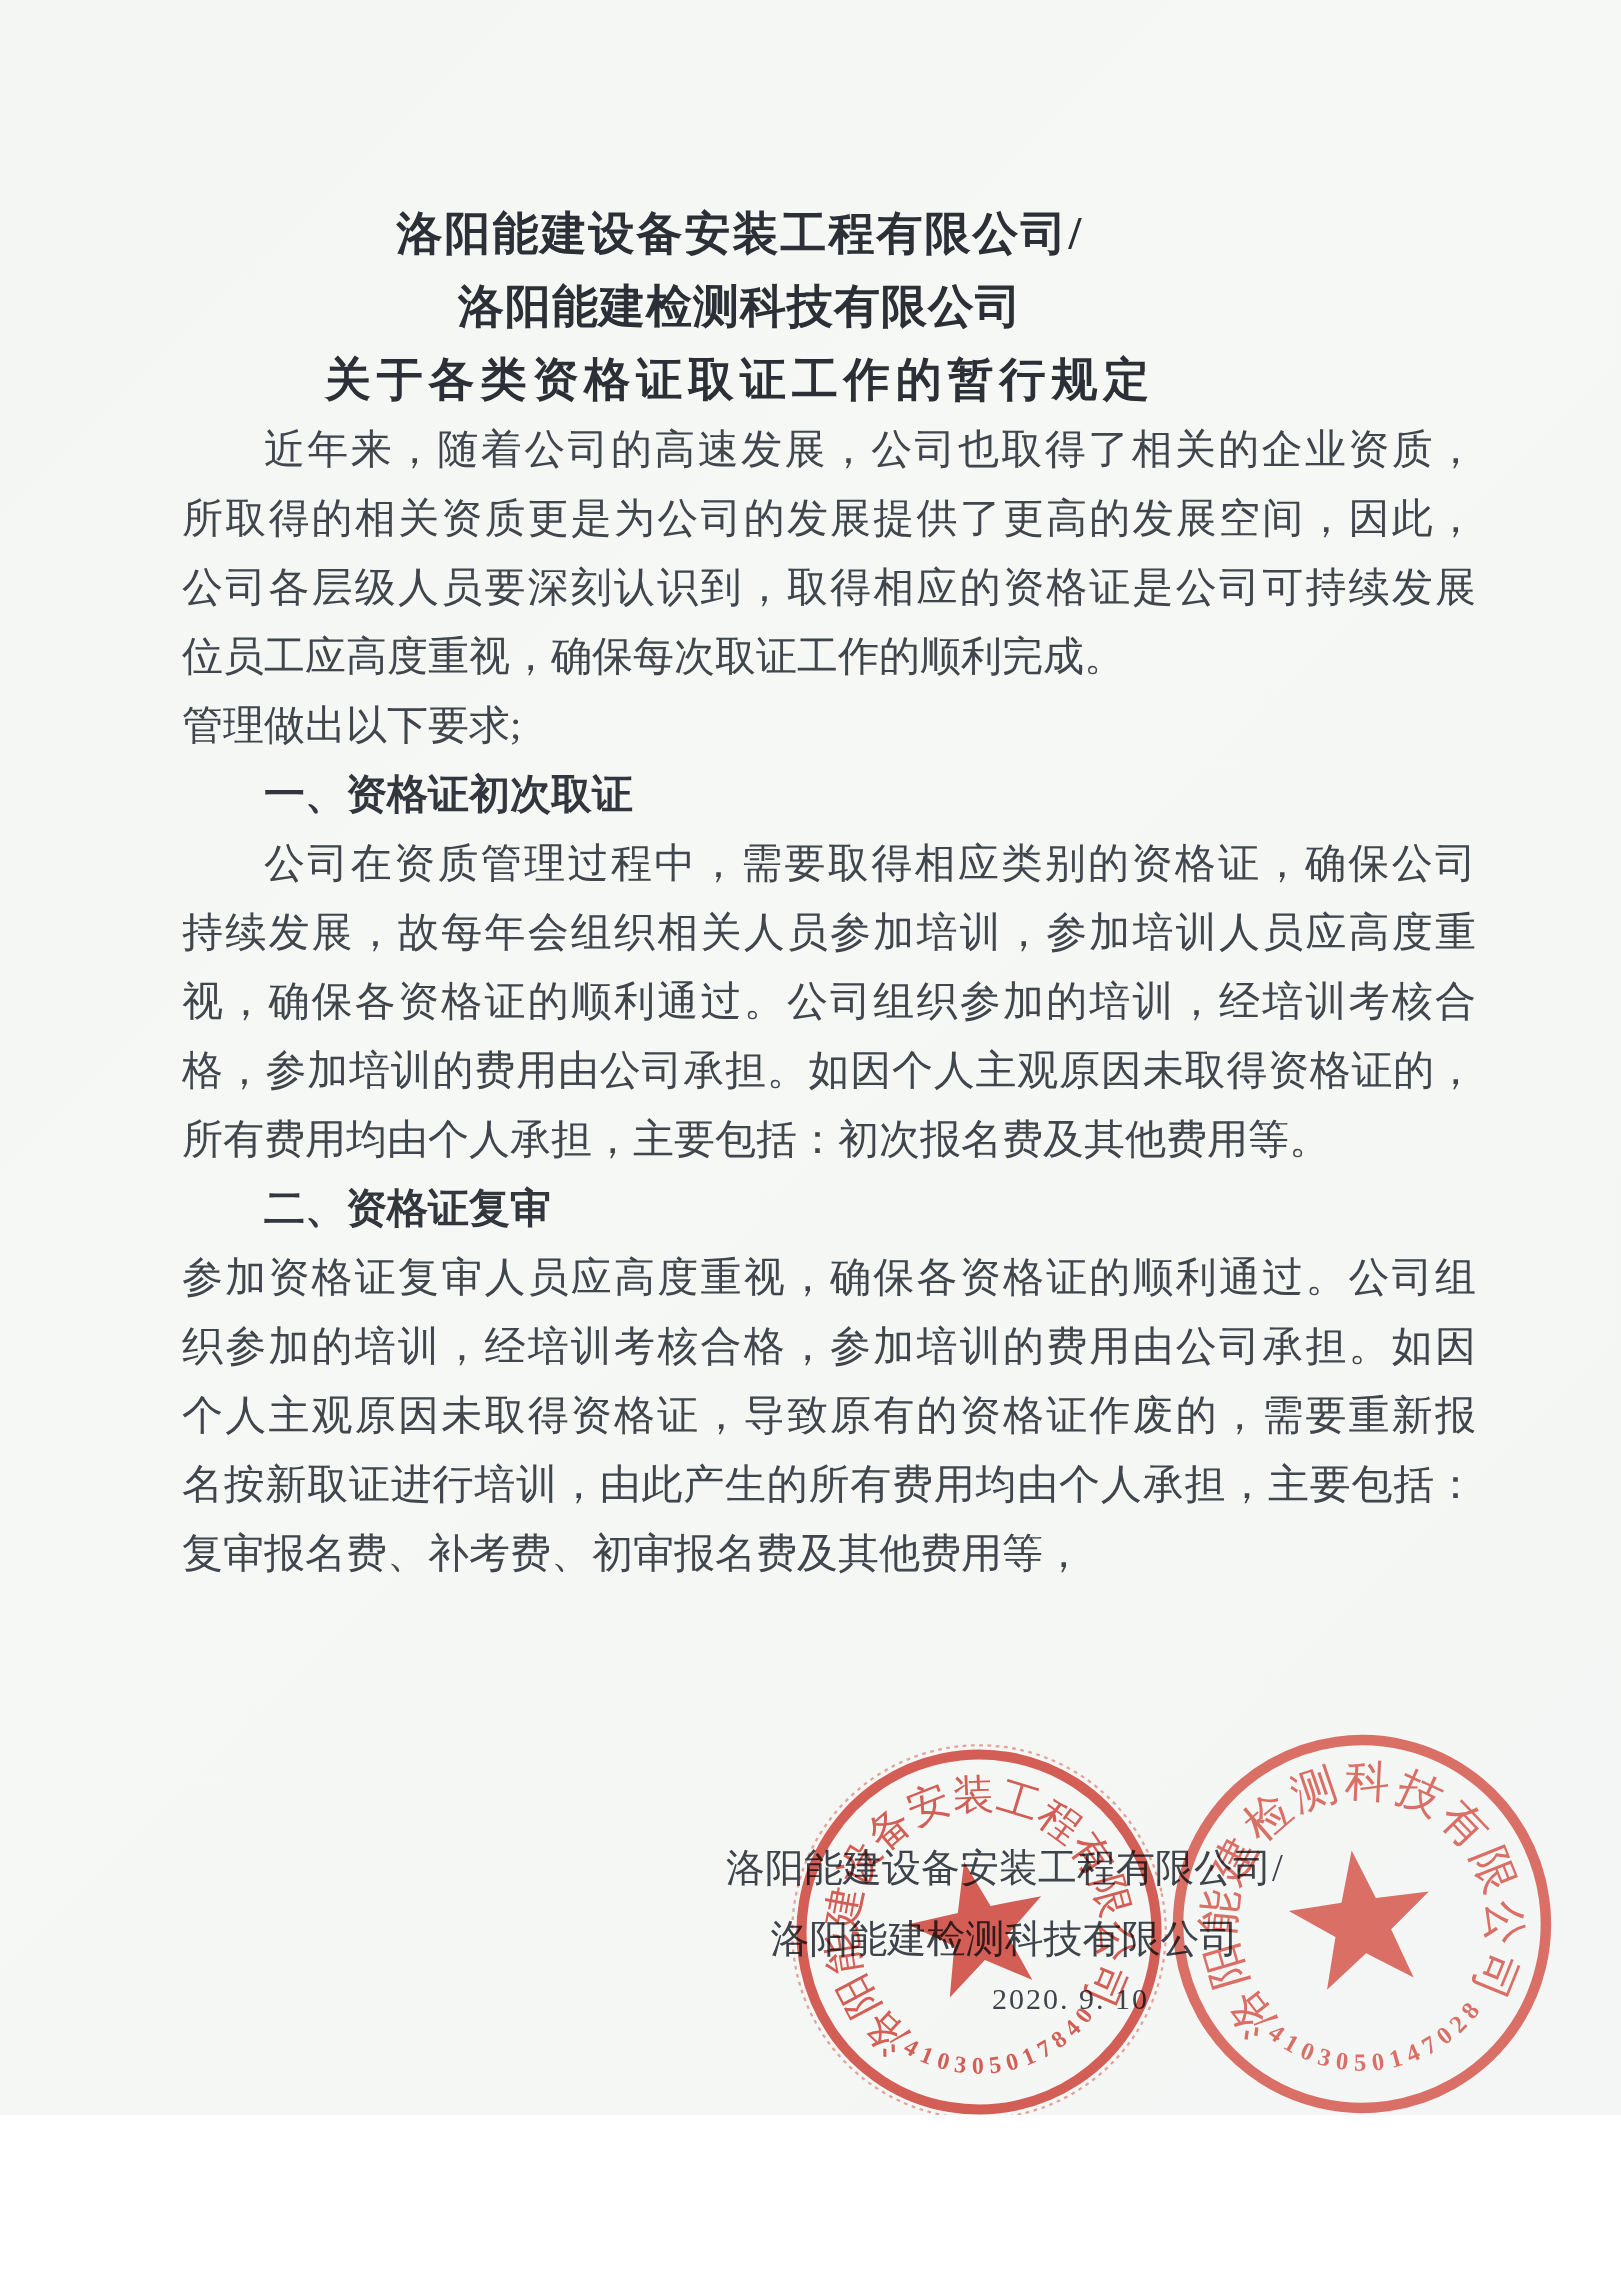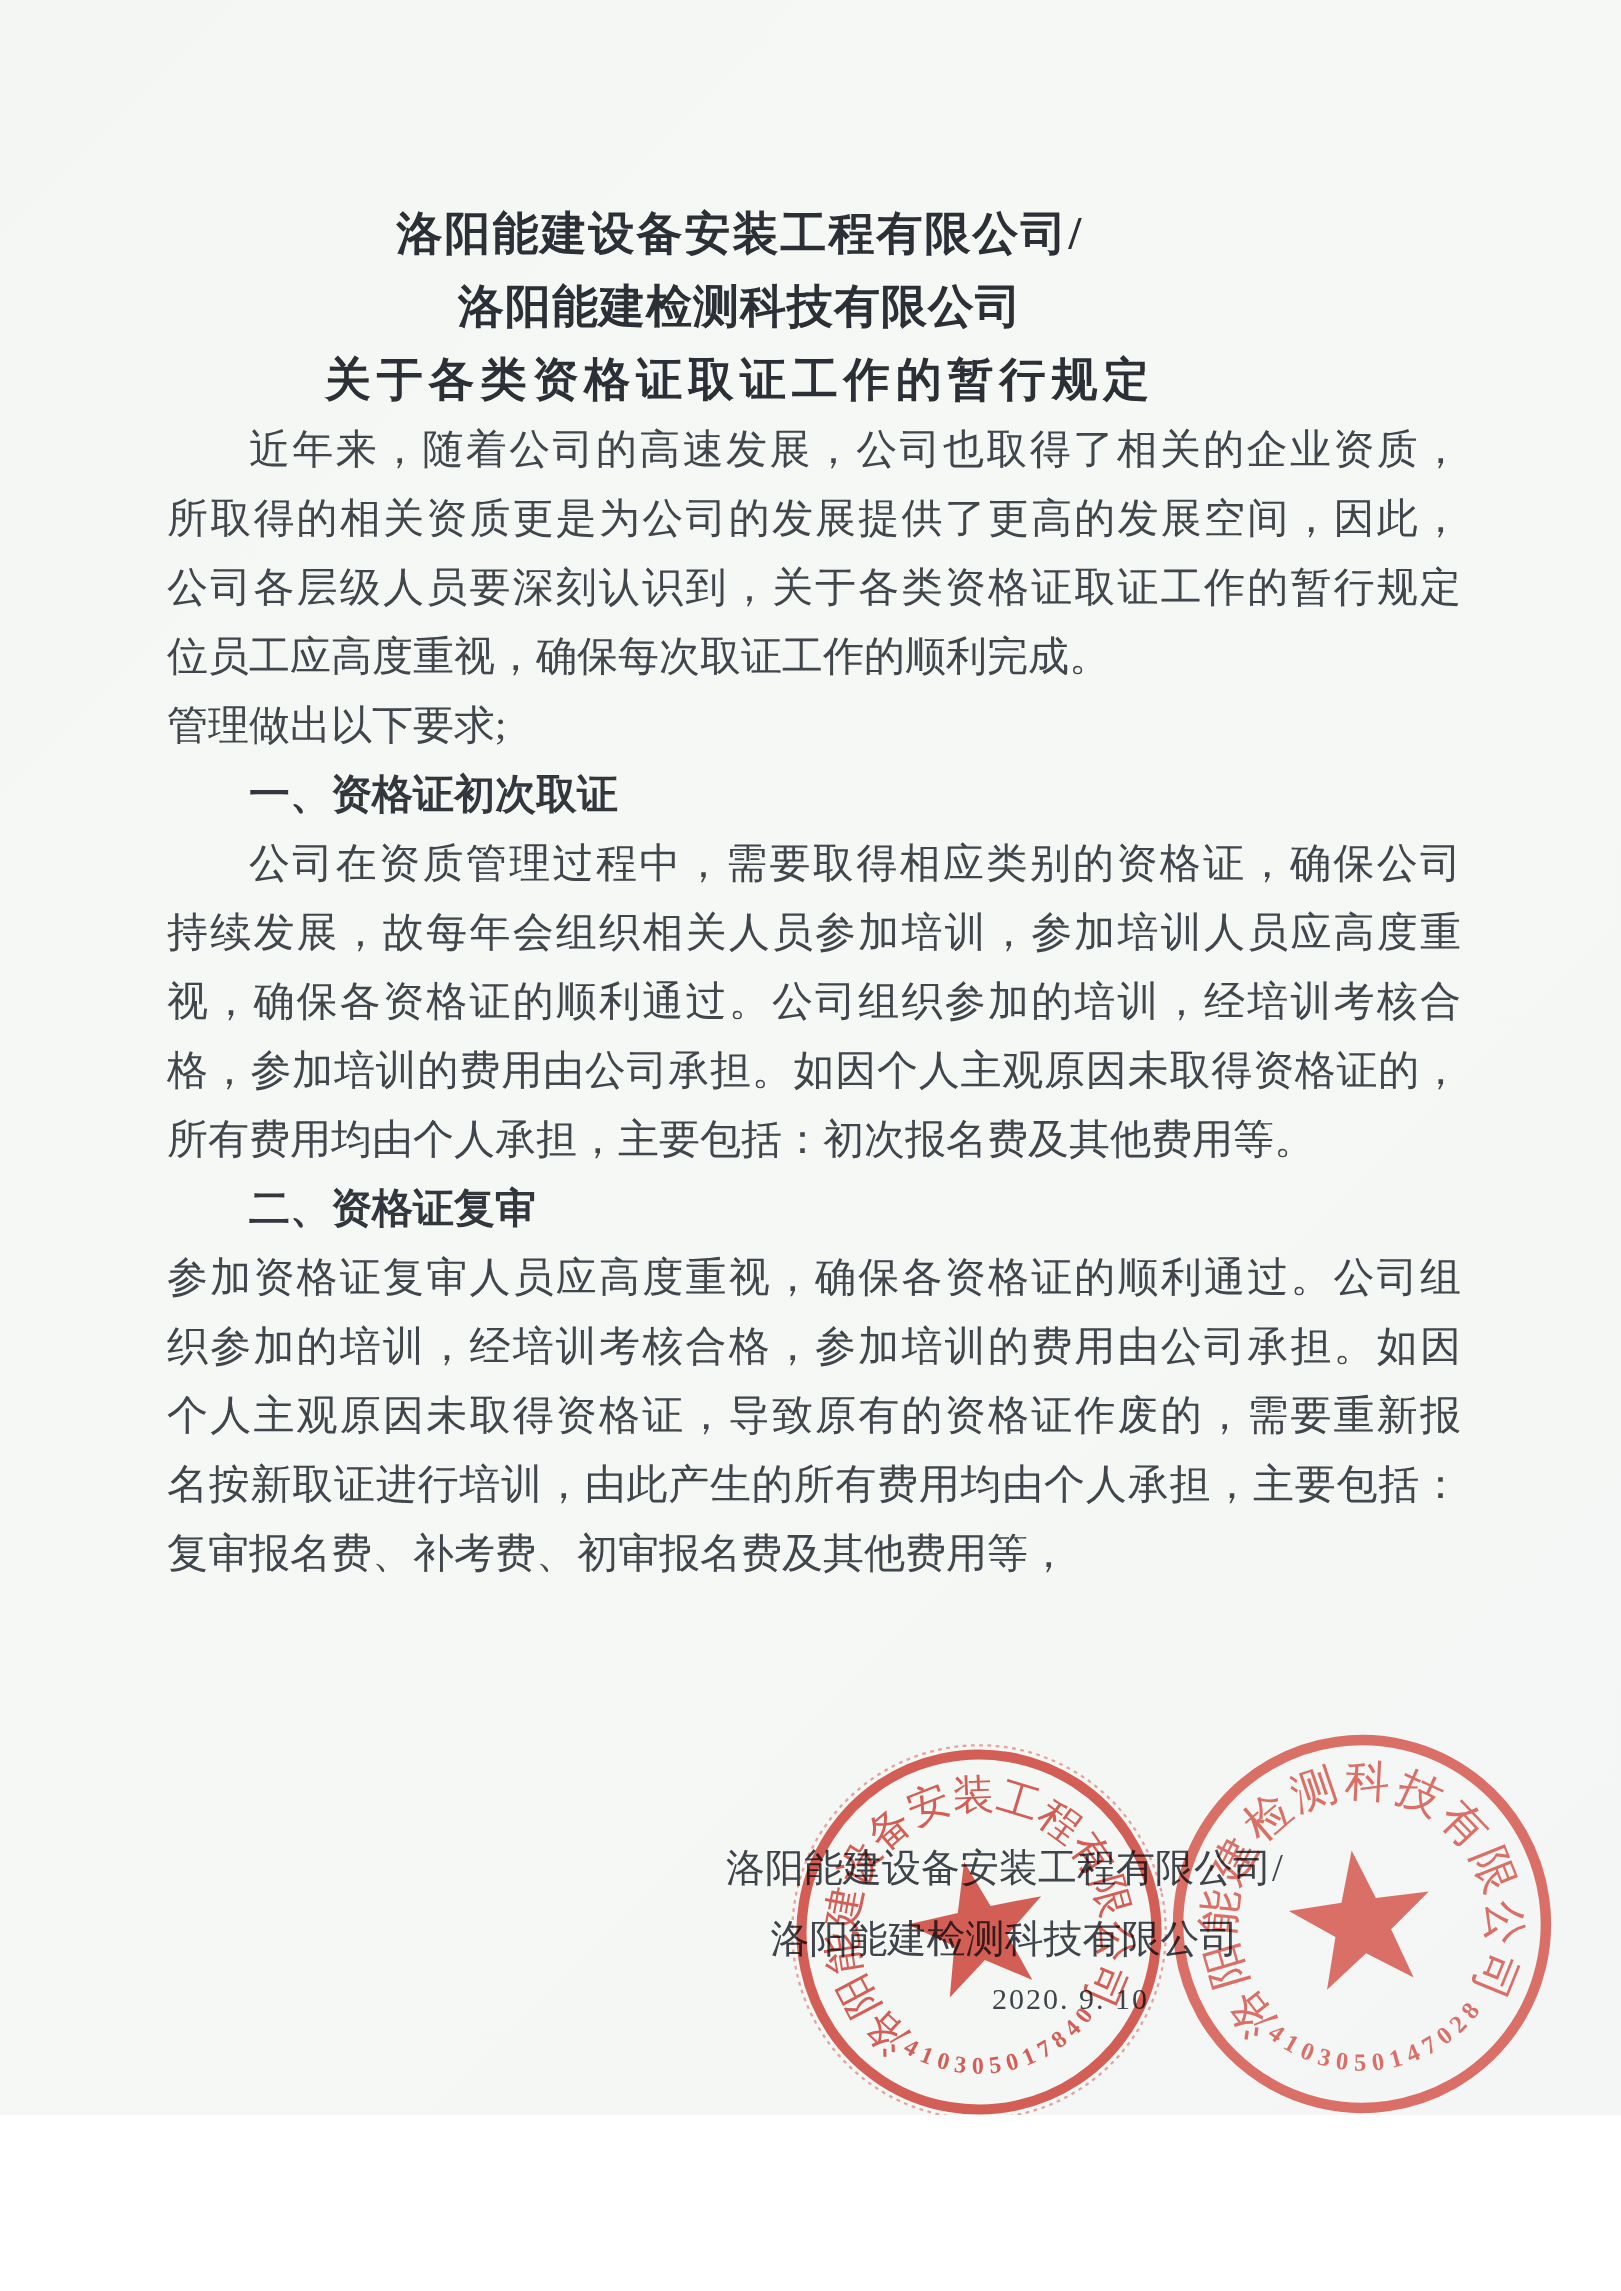--- a/index.html
+++ b/index.html
@@ -13,21 +13,21 @@
   }
   .title-block{
     position:absolute;left:93px;top:197px;width:1294px;
     text-align:center;font-weight:700;color:#2c2f35;
   }
   .title-line{font-size:46px;line-height:73px;white-space:nowrap;}
   .t1{letter-spacing:2px;}
   .t2{letter-spacing:1px;}
   .t3{letter-spacing:5.9px;}
   .body-block{
-    position:absolute;left:167px;top:415px;width:1294px;
+    position:absolute;left:182px;top:415px;width:1294px;
   }
   .line{
     font-size:41px;line-height:69px;white-space:nowrap;
     color:#41454c;
   }
   .line.fill{
     white-space:normal;
     text-align:justify;text-align-last:justify;
     text-justify:inter-character;
   }
@@ -62,21 +62,21 @@
 
   <div class="title-block">
     <div class="title-line t1">洛阳能建设备安装工程有限公司/</div>
     <div class="title-line t2">洛阳能建检测科技有限公司</div>
     <div class="title-line t3">关于各类资格证取证工作的暂行规定</div>
   </div>
 
   <div class="body-block">
       <div class="line indent fill">近年来，随着公司的高速发展，公司也取得了相关的企业资质，</div>
       <div class="line fill">所取得的相关资质更是为公司的发展提供了更高的发展空间，因此，</div>
-      <div class="line fill">公司各层级人员要深刻认识到，关于各类资格证取证工作的暂行规定</div>
+      <div class="line fill">公司各层级人员要深刻认识到，取得相应的资格证是公司可持续发展</div>
       <div class="line">位员工应高度重视，确保每次取证工作的顺利完成。</div>
       <div class="line">管理做出以下要求;</div>
       <div class="line indent bold">一、资格证初次取证</div>
       <div class="line indent fill">公司在资质管理过程中，需要取得相应类别的资格证，确保公司</div>
       <div class="line fill">持续发展，故每年会组织相关人员参加培训，参加培训人员应高度重</div>
       <div class="line fill">视，确保各资格证的顺利通过。公司组织参加的培训，经培训考核合</div>
       <div class="line fill">格，参加培训的费用由公司承担。如因个人主观原因未取得资格证的，</div>
       <div class="line">所有费用均由个人承担，主要包括：初次报名费及其他费用等。</div>
       <div class="line indent bold">二、资格证复审</div>
       <div class="line fill">参加资格证复审人员应高度重视，确保各资格证的顺利通过。公司组</div>

